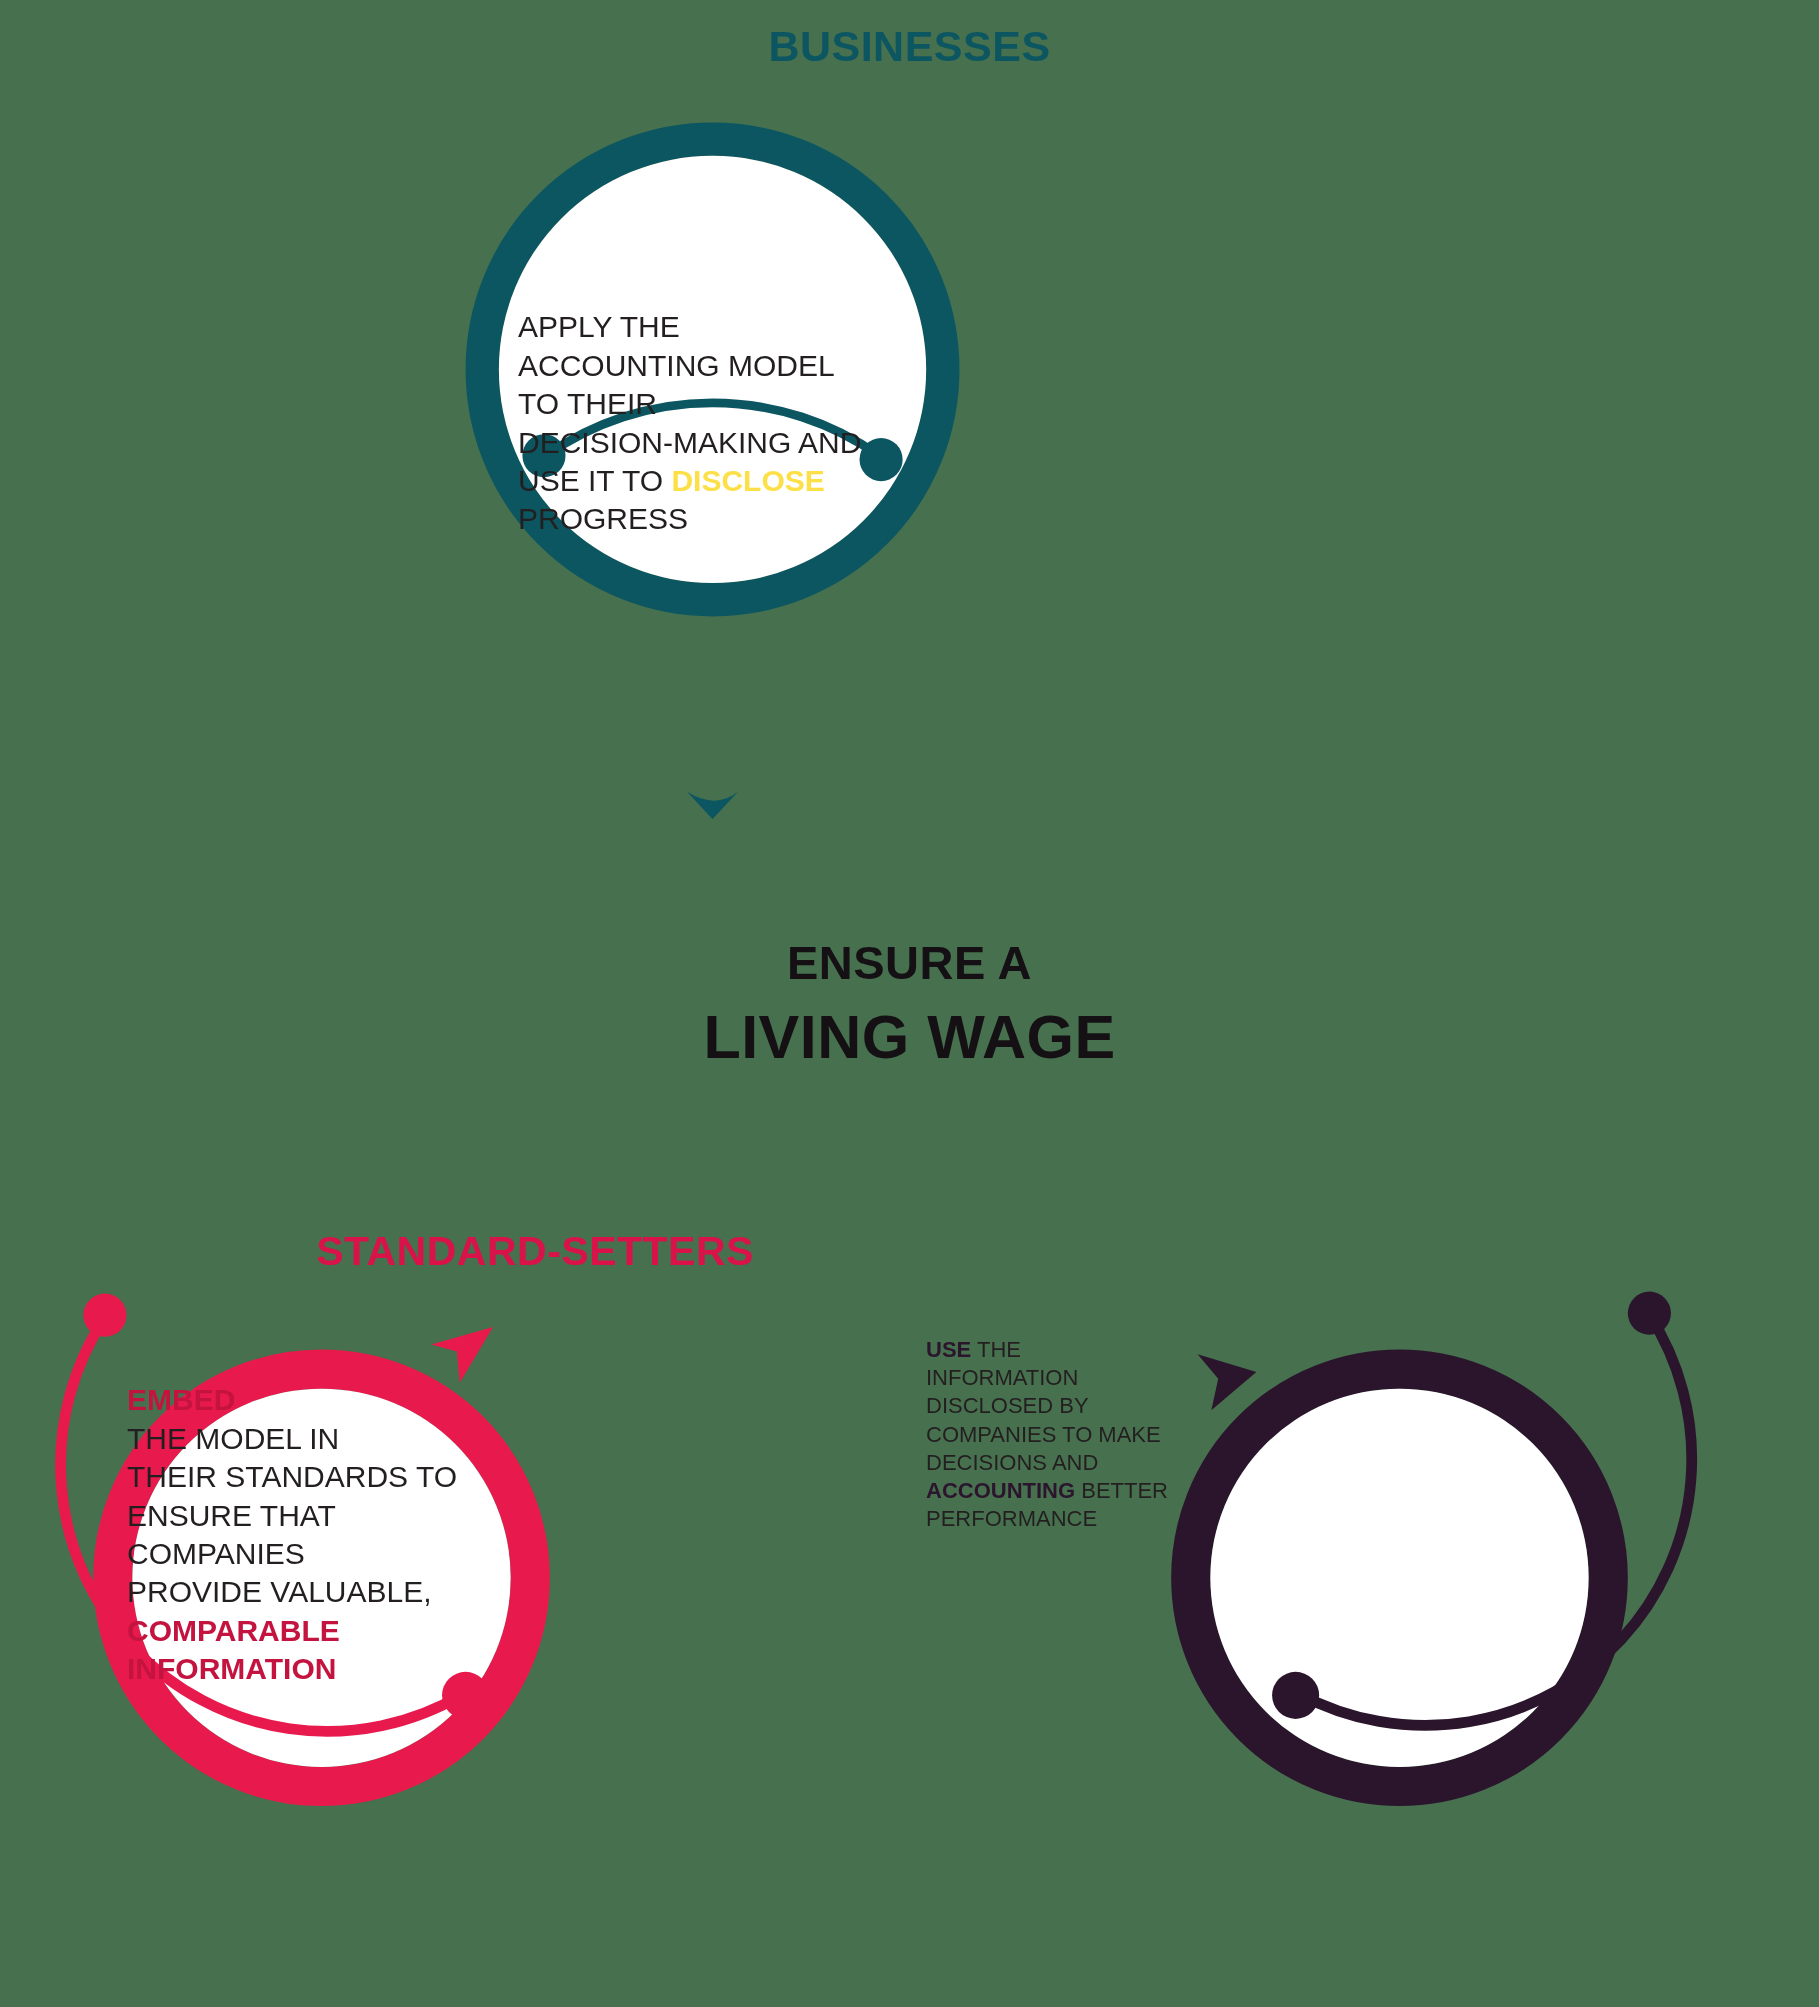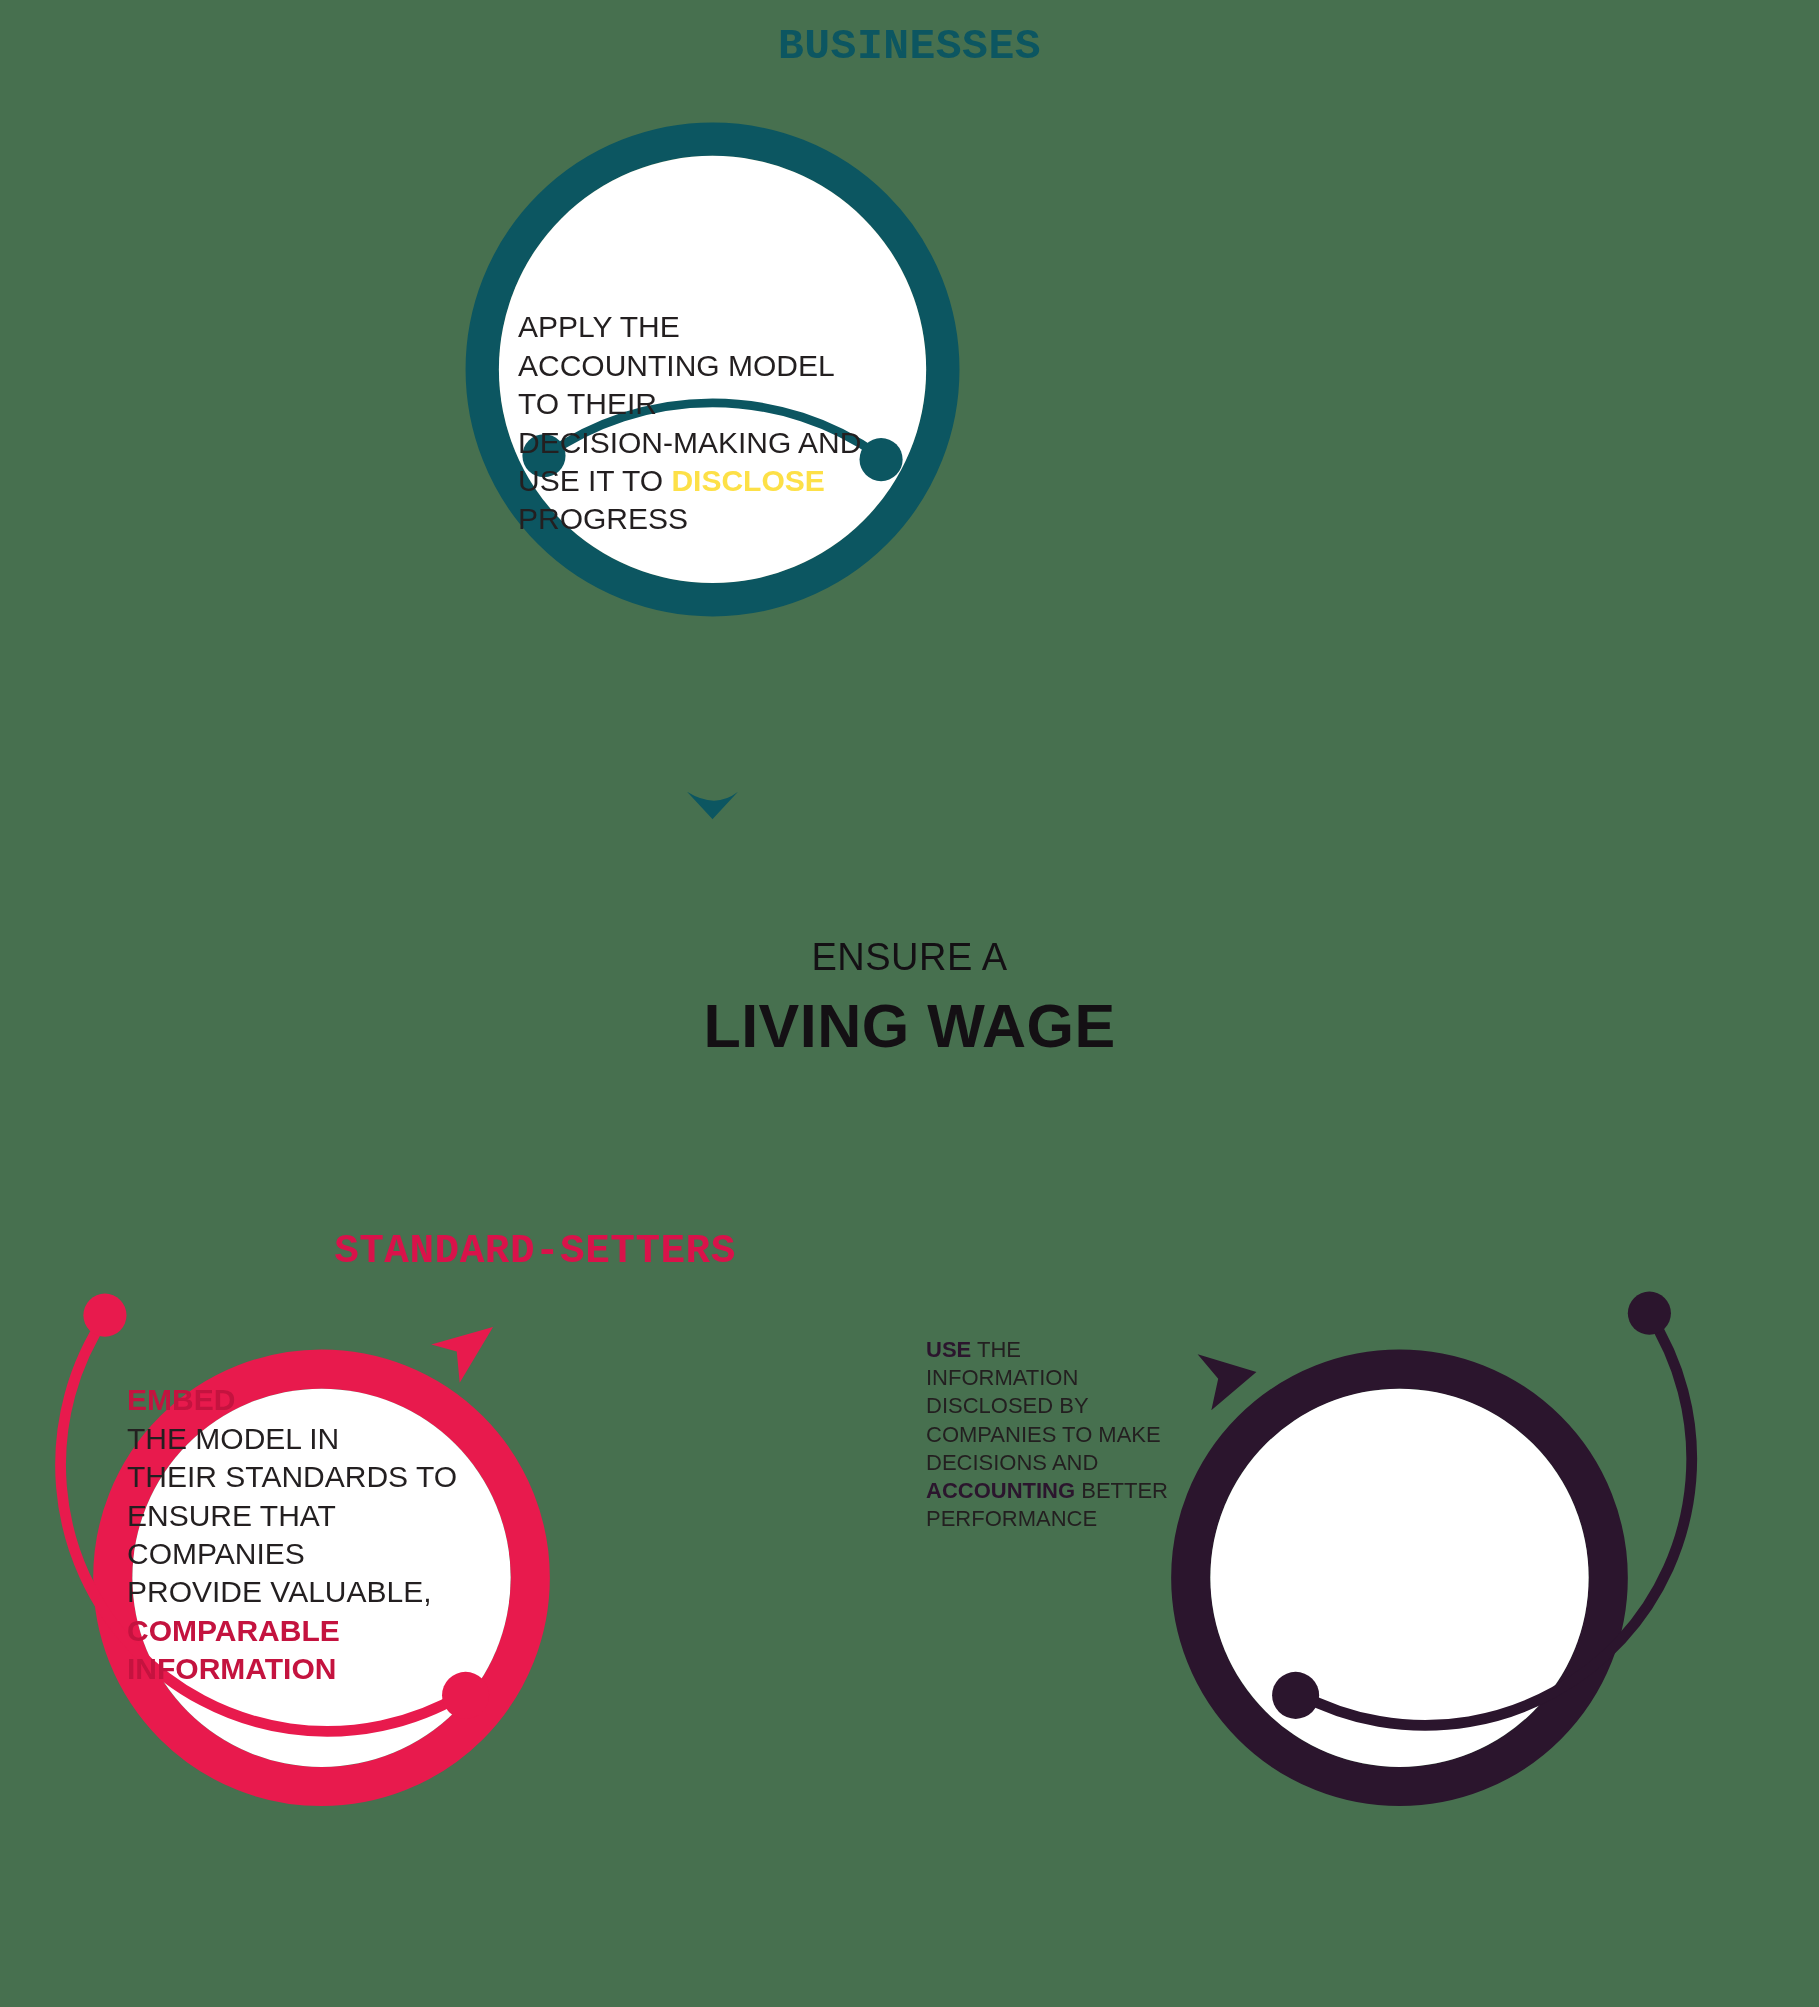--- a/index.html
+++ b/index.html
@@ -28,21 +28,20 @@
     pointer-events: none;
   }
 
   
   .heading {
     position: absolute;
     font-weight: bold;
     letter-spacing: 0.5px;
     white-space: nowrap;
     text-align: center;
-    font-family: Liberation Mono, monospace;
   }
   #heading-businesses {
     left: 0; top: 21.6px;
     width: 1819px;
     font-size: 43px;
     color: #0c5661;
   }
   #heading-standard-setters {
     left: 0; top: 1228px;
     width: 1010px;
@@ -63,22 +62,22 @@
   #center-label {
     position: absolute;
     left: 0; top: 936px;
     width: 1819px;
     text-align: center;
     color: #141014;
     line-height: 1.14;
   }
   #center-label .line-1 {
     display: block;
-    font-size: 38px;
-    font-weight: normal;
+    font-size: 47px;
+    font-weight: bold;
     letter-spacing: 0.5px;
   }
   #center-label .line-2 {
     display: block;
     font-size: 61px;
     font-weight: bold;
     letter-spacing: 0.5px;
     margin-top: 13px;
   }
 

